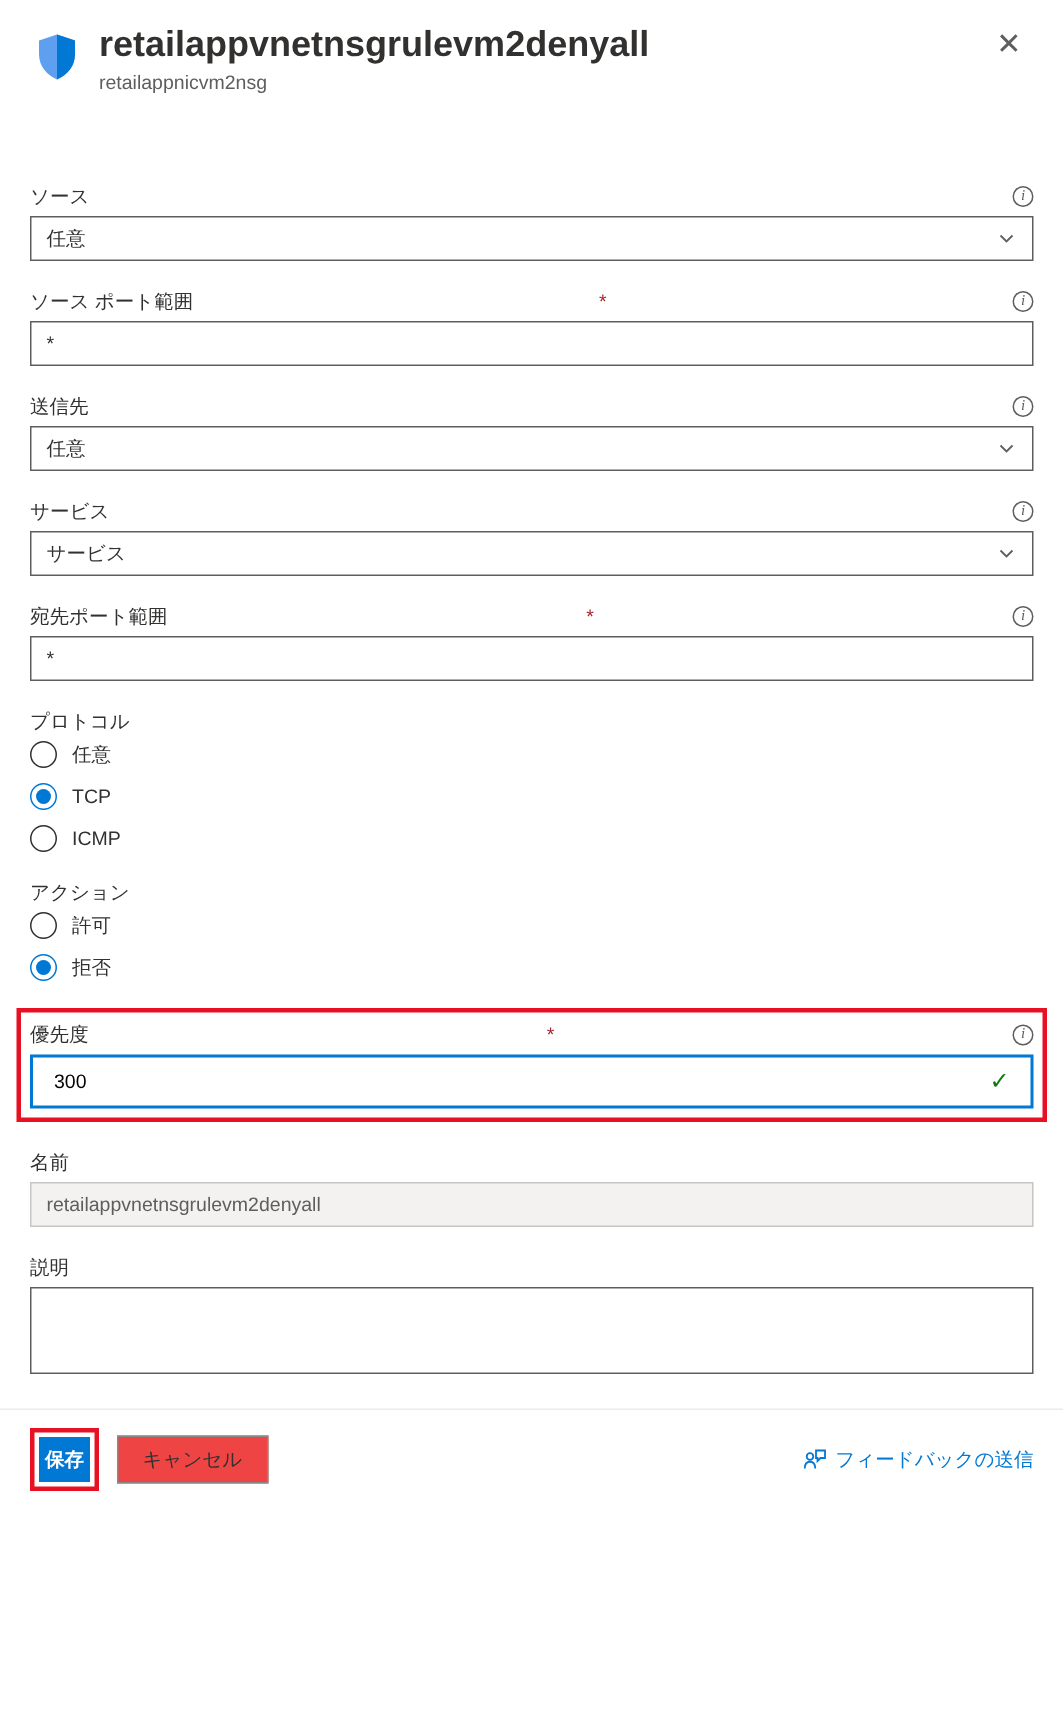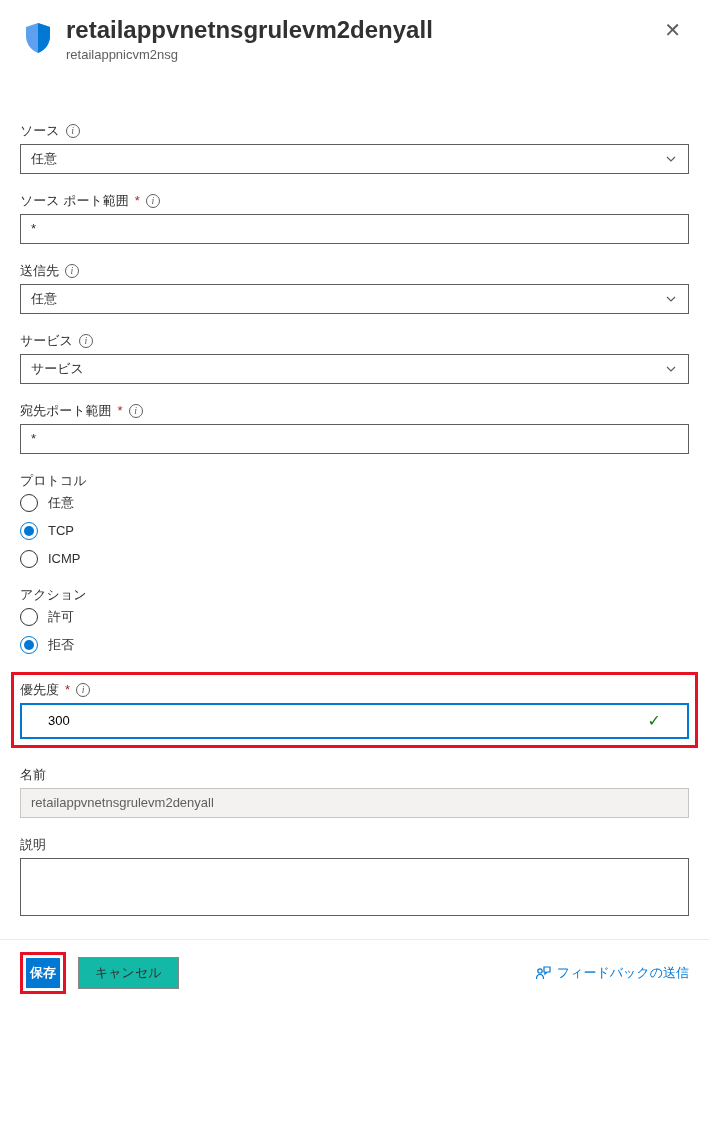--- a/index.html
+++ b/index.html
@@ -47,20 +47,21 @@
   margin-top: 40px;
 }
 .field { margin-bottom: 18px; }
 .field-label {
   display: flex;
   align-items: center;
   gap: 6px;
   margin-bottom: 4px;
   font-size: 13px;
   color: #323130;
+  justify-content: space-between;
 }
 .field-label .req { color: #a4262c; }
 .info-icon {
   display: inline-flex;
   align-items: center;
   justify-content: center;
   width: 14px;
   height: 14px;
   border: 1px solid #605e5c;
   border-radius: 50%;
@@ -118,21 +119,21 @@
 .highlight-box {
   border: 3px solid #e81123;
   padding: 6px 6px;
   margin: 0 -9px 18px -9px;
 }
 .highlight-box .field { margin-bottom: 0; }
 .priority-input-wrap {
   border: 2px solid #0078d4;
   display: flex;
   align-items: center;
-  padding: 16px;
+  padding: 4px;
   height: 36px;
 }
 .priority-input {
   flex: 1;
   border: none;
   outline: none;
   padding: 6px 10px;
   font-size: 13px;
   font-family: inherit;
   height: 100%;
@@ -159,21 +160,21 @@
   background: #0078d4;
   color: #fff;
   border: none;
   padding: 6px 4px;
   font-size: 13px;
   font-family: inherit;
   cursor: pointer;
   font-weight: 600;
 }
 .btn-secondary {
-  background: #14b8a6;
+  background: #ef4444;
   color: #323130;
   border: 1px solid #8a8886;
   padding: 6px 16px;
   font-size: 13px;
   font-family: inherit;
   cursor: pointer;
 }
 .feedback-link {
   display: flex;
   align-items: center;

